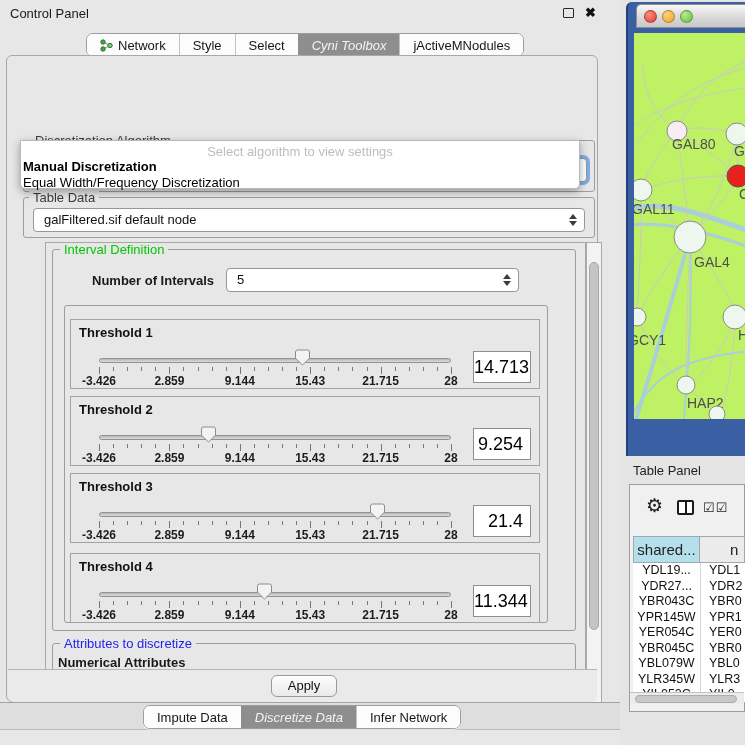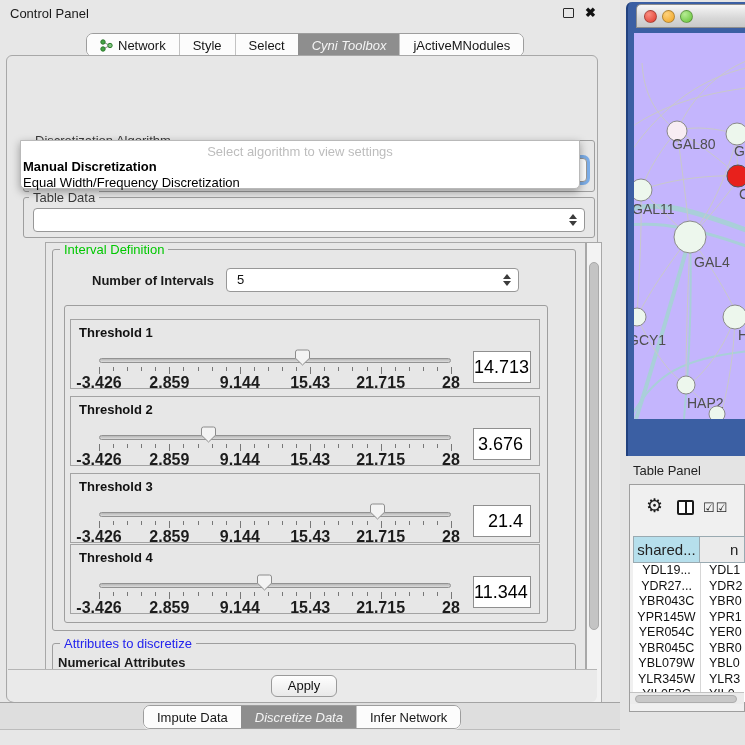--- a/index.html
+++ b/index.html
@@ -62,21 +62,21 @@
   #thr-group { left:18px; top:62px; width:484px; height:318px; }
   #thr-legend { left:26px; top:55px; }
 
   .thr-panel { position:absolute; left:24px; width:470px; height:70px; border:1px solid #a3a3a3; background:#e7e7e7; }
   .thr-title { position:absolute; left:8px; top:5px; font-size:13px; font-weight:bold; color:#111; }
   .thr-track { position:absolute; left:28px; top:38px; width:352px; height:5px; border:1px solid #929292; border-radius:3px; background:linear-gradient(#b6b6b6,#dcdcdc); }
   .thr-thumb { position:absolute; top:29px; width:15px; height:17px; }
   .ticks { position:absolute; left:28px; top:47px; width:352px; height:8px; }
   .ticks span { position:absolute; width:1px; background:#777; }
   .scale-labels { position:absolute; left:28px; top:54px; width:352px; height:12px; }
-  .scale-labels span { position:absolute; transform:translateX(-50%); font-size:16px; font-weight:bold; color:#1c1c1c; white-space:nowrap; }
+  .scale-labels span { position:absolute; transform:translateX(-50%); font-size:12px; font-weight:bold; color:#1c1c1c; white-space:nowrap; }
   .valuebox { position:absolute; left:402px; top:31px; width:58px; height:32px; background:#fff; border:1px solid #8f8f8f; }
   .valuebox span { display:block; text-align:right; padding-right:7px; font-size:18px; line-height:30px; color:#000000; }
 
   #attrs-group { left:6px; top:400px; width:524px; height:110px; }
   #attrs-legend { left:14px; top:393px; }
   #numattr-label { position:absolute; left:12px; top:412px; font-size:13px; font-weight:bold; }
   #attr-list { position:absolute; left:18px; top:432px; width:474px; height:60px; background:#fff; border:1px solid #999; }
   .attr-item { font-size:13px; color:#222; padding-left:18px; line-height:15px; white-space:nowrap; }
   #attr-thumb { position:absolute; left:481px; top:438px; width:9px; height:30px; background:#c3c3c3; border:1px solid #aaa; border-radius:5px; }
 
@@ -84,21 +84,21 @@
   #apply-btn { position:absolute; left:263px; top:5px; width:66px; height:22px; background:linear-gradient(#fefefe,#e9e9e9); border:1px solid #9a9a9a; border-radius:6px; font-size:13px; text-align:center; line-height:20px; color:#111; }
 
   
   #right-bg { position:absolute; left:620px; top:0; width:125px; height:745px; background:#e4e4e4; }
   #blue-win { position:absolute; left:626px; top:2px; width:119px; height:454px; background:#3b5fa3; border-left:2px solid #20407e; border-top-left-radius:6px; }
   #net-titlebar { position:absolute; left:636px; top:4px; width:109px; height:24px; background:linear-gradient(#f7f7f7,#d7d7d7 60%,#c9c9c9); border:1px solid #8e8e8e; border-right:none; border-top-left-radius:5px; }
   .light { position:absolute; top:5px; width:13px; height:13px; border-radius:50%; border:1px solid rgba(0,0,0,.28); }
   #light-red { left:7px; background:radial-gradient(circle at 35% 30%, #fa8d80, #e03a2c); }
   #light-yellow { left:25px; background:radial-gradient(circle at 35% 30%, #fdd27d, #f0a321); }
   #light-green { left:43px; background:radial-gradient(circle at 35% 30%, #b6ec94, #62c235); }
-  #net-canvas { position:absolute; left:634px; top:33px; width:111px; height:386px; background:#c4b5fd; overflow:hidden; }
+  #net-canvas { position:absolute; left:634px; top:33px; width:111px; height:386px; background:#bef264; overflow:hidden; }
 
   #tp-title { position:absolute; left:633px; top:463px; font-size:13px; color:#222; }
   #tp-box { position:absolute; left:629px; top:484px; width:116px; height:228px; background:#f0f0f0; border:1px solid #9e9e9e; }
   #gear { position:absolute; left:646px; top:496px; font-size:19px; color:#1c1c1c; line-height:19px; }
   #split-icon { position:absolute; left:677px; top:500px; width:17px; height:15px; border:2px solid #1a1a1a; border-radius:2px; background:#fff; }
   #split-icon::after { content:""; position:absolute; left:5.5px; top:0; width:2px; height:11px; background:#1a1a1a; }
   #checks { position:absolute; left:703px; top:500px; font-size:13px; color:#1c1c1c; letter-spacing:1px; }
   .tp-hcell { position:absolute; top:536px; height:27px; font-size:15px; color:#222; line-height:25px; border:1px solid #9aaab1; }
   #tp-h1 { left:633px; width:67px; background:#b6dfec; text-align:center; }
   #tp-h2 { left:700px; width:45px; background:#ebebeb; border-left:none; padding-left:30px; }
@@ -158,20 +158,21 @@
     </div>
     <div id="algo-popup">
       <div id="popup-hint">Select algorithm to view settings</div>
     <div class="popup-item b" style="top: 18px;">Manual Discretization</div>
         <div class="popup-item" style="top: 34px;">Equal Width/Frequency Discretization</div>
       </div>
 
     <div id="td-group" class="groupbox"></div>
     <span id="td-legend" class="legend dark">Table Data</span>
     <div id="td-combo" class="combo">
+      <span>galFiltered.sif default node</span>
       <span class="stepper">
           <i class="up"></i>
           <i class="dn"></i>
         </span>
     </div>
 
     <div id="scrollpane">
       <div id="interval-group" class="groupbox"></div>
       <span id="interval-legend" class="legend green">Interval Definition</span>
       <span id="niv-label">Number of Intervals</span>
@@ -266,21 +267,21 @@
             </div>
             <div class="scale-labels">
               <span style="left: 0%;">-3.426</span>
               <span style="left: 20%;">2.859</span>
               <span style="left: 40%;">9.144</span>
               <span style="left: 60%;">15.43</span>
               <span style="left: 80%;">21.715</span>
               <span style="left: 100%;">28</span>
             </div>
             <div class="valuebox">
-              <span>3.676</span>
+              <span>9.254</span>
             </div>
           </div>
           <div class="thr-panel" style="top: 230px;">
             <span class="thr-title">Threshold 3</span>
             <div class="thr-track"></div>
             <div class="thr-thumb" style="left: 298.574px;"><svg width="15" height="17" viewBox="0 0 15 17">
                 <path d="M2.5 1 h10 q2 0 2 2 v6.2 L7.5 16 L0.5 9.2 V3 q0 -2 2 -2 Z" fill="#f3f3f3" stroke="#8c8c8c"></path>
               </svg></div>
             <div class="ticks">
               <span style="left: 0%; top: 0px; height: 7px;"></span>
@@ -315,21 +316,21 @@
               <span style="left: 20%;">2.859</span>
               <span style="left: 40%;">9.144</span>
               <span style="left: 60%;">15.43</span>
               <span style="left: 80%;">21.715</span>
               <span style="left: 100%;">28</span>
             </div>
             <div class="valuebox">
               <span>21.4</span>
             </div>
           </div>
-          <div class="thr-panel" style="top: 301px; padding-left: 33px;">
+          <div class="thr-panel" style="top: 310px; padding-left: 33px;">
             <span class="thr-title">Threshold 4</span>
             <div class="thr-track"></div>
             <div class="thr-thumb" style="left: 185.938px;"><svg width="15" height="17" viewBox="0 0 15 17">
                 <path d="M2.5 1 h10 q2 0 2 2 v6.2 L7.5 16 L0.5 9.2 V3 q0 -2 2 -2 Z" fill="#f3f3f3" stroke="#8c8c8c"></path>
               </svg></div>
             <div class="ticks">
               <span style="left: 0%; top: 0px; height: 7px;"></span>
               <span style="left: 4%; top: 0px; height: 4px;"></span>
               <span style="left: 8%; top: 0px; height: 4px;"></span>
               <span style="left: 12%; top: 0px; height: 4px;"></span>

